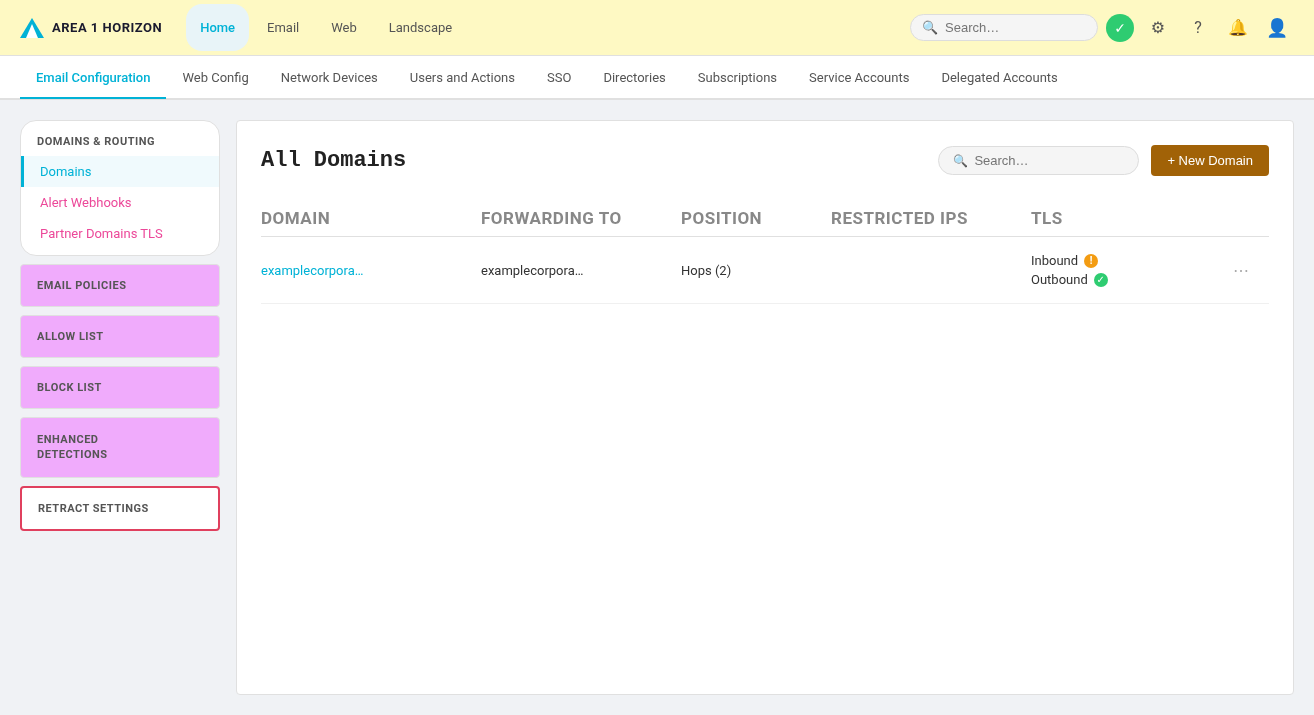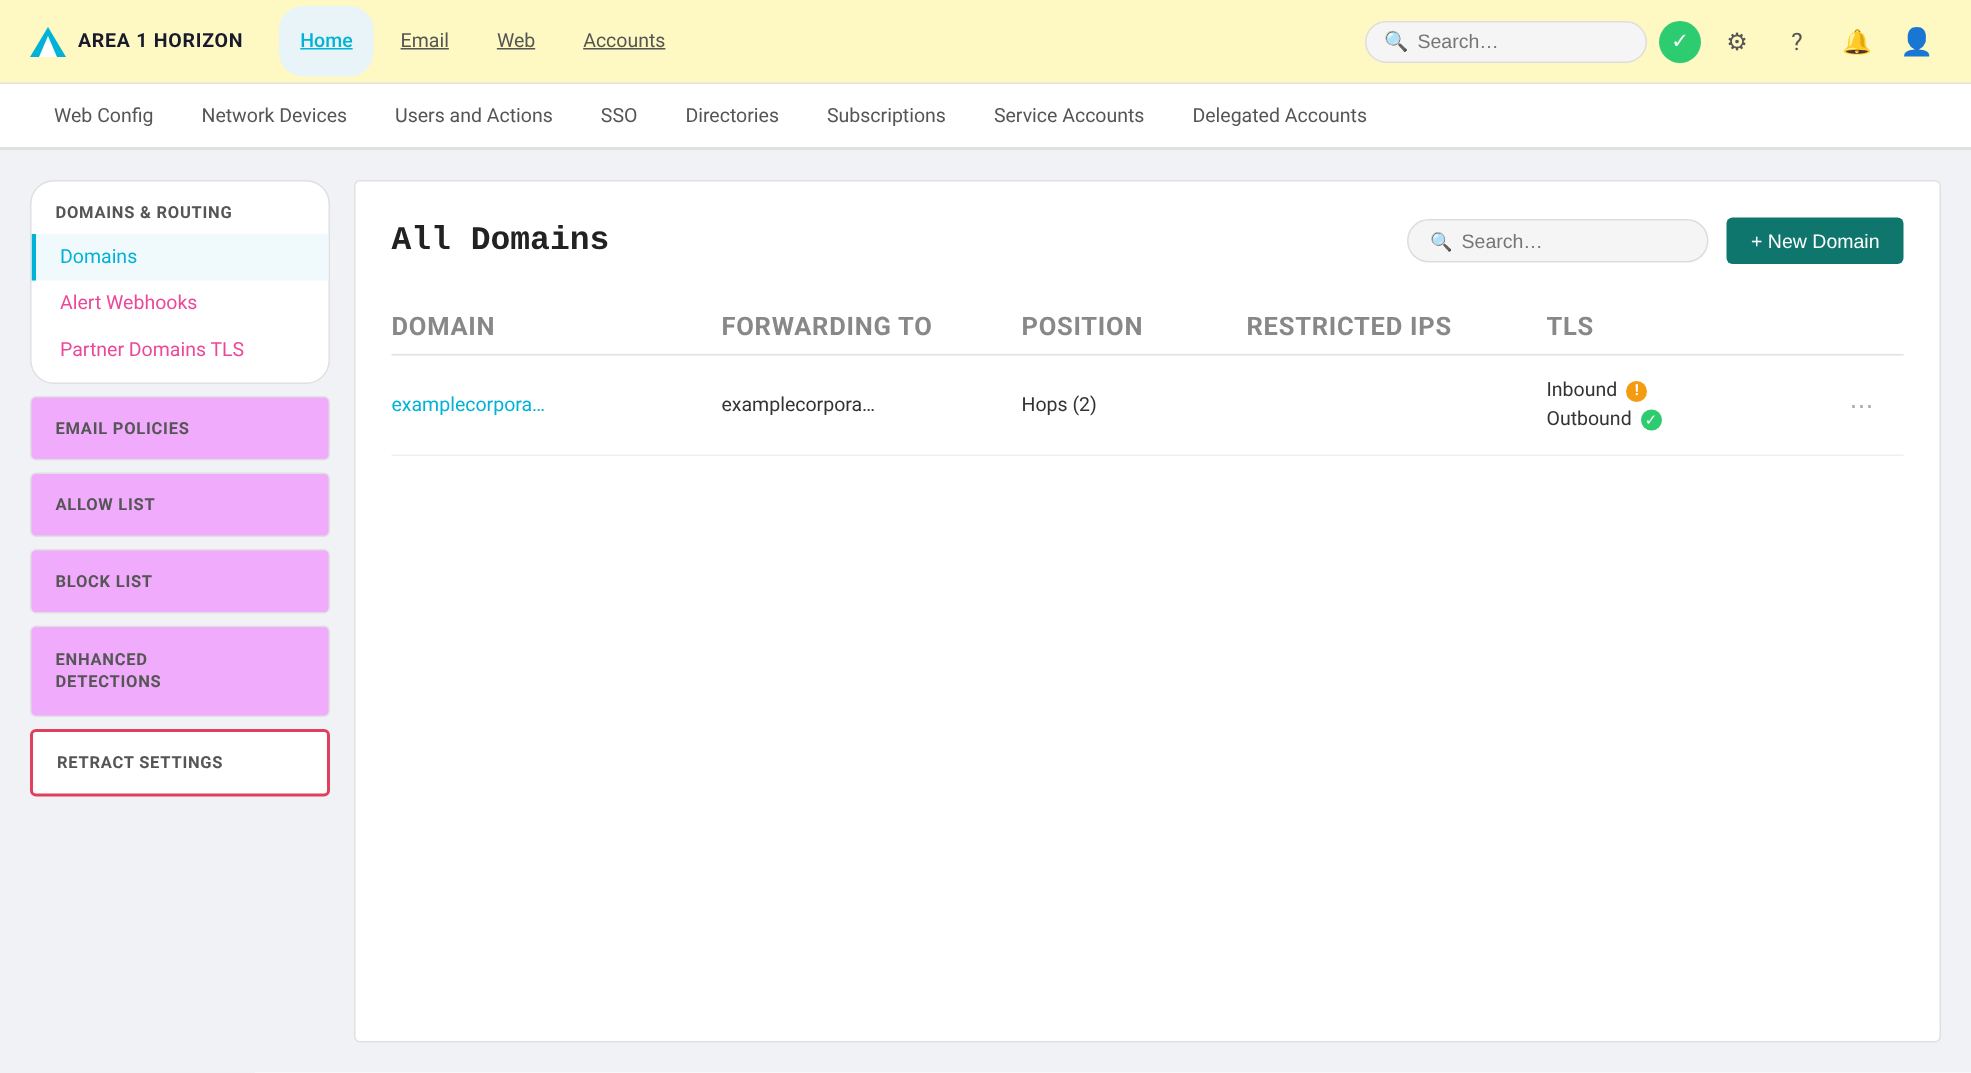--- a/index.html
+++ b/index.html
@@ -31,21 +31,20 @@
       align-items: center;
       gap: 4px;
       flex: 1;
     }
     .top-nav-item {
       padding: 16px 14px;
       border-radius: 16px;
       font-size: 13px;
       cursor: pointer;
       color: #555;
-      text-decoration: underline;
     }
     .top-nav-item.active {
       background: #e8f4f8;
       color: #00b2d6;
       font-weight: 500;
     }
     .top-right {
       display: flex;
       align-items: center;
       gap: 8px;
@@ -209,21 +208,21 @@
     }
     .search-content input {
       border: none;
       background: transparent;
       outline: none;
       font-size: 13px;
       color: #999;
       width: 150px;
     }
     .btn-new-domain {
-      background: #0f766e;
+      background: #a16207;
       color: #fff;
       border: none;
       border-radius: 4px;
       padding: 8px 16px;
       font-size: 13px;
       font-weight: 500;
       cursor: pointer;
       display: flex;
       align-items: center;
       gap: 4px;
@@ -300,37 +299,38 @@
         <polygon points="12,6 18,20 6,20" fill="#fff"></polygon>
       </svg>
     </div>
     <span class="logo-text">AREA 1 HORIZON</span>
   </div>
 
   <div class="top-nav">
     <div class="top-nav-item active">Home</div>
     <div class="top-nav-item">Email</div>
     <div class="top-nav-item">Web</div>
-    <div class="top-nav-item">Accounts</div>
+    <div class="top-nav-item">Landscape</div>
   </div>
 
   <div class="top-right">
     <div class="search-box">
       <span style="color:#aaa; font-size:13px;">🔍</span>
       <input type="text" placeholder="Search…" style="">
     </div>
     <div class="shield-icon-green">✓</div>
     <div class="icon-btn">⚙</div>
     <div class="icon-btn">?</div>
     <div class="icon-btn">🔔</div>
     <div class="icon-btn" style="font-size:18px;">👤</div>
   </div>
 </div>
 
 <div class="second-nav">
+  <div class="second-nav-item active">Email Configuration</div>
   <div class="second-nav-item">Web Config</div>
   <div class="second-nav-item">Network Devices</div>
   <div class="second-nav-item">Users and Actions</div>
   <div class="second-nav-item">SSO</div>
   <div class="second-nav-item">Directories</div>
   <div class="second-nav-item">Subscriptions</div>
   <div class="second-nav-item">Service Accounts</div>
   <div class="second-nav-item">Delegated Accounts</div>
 </div>
 

